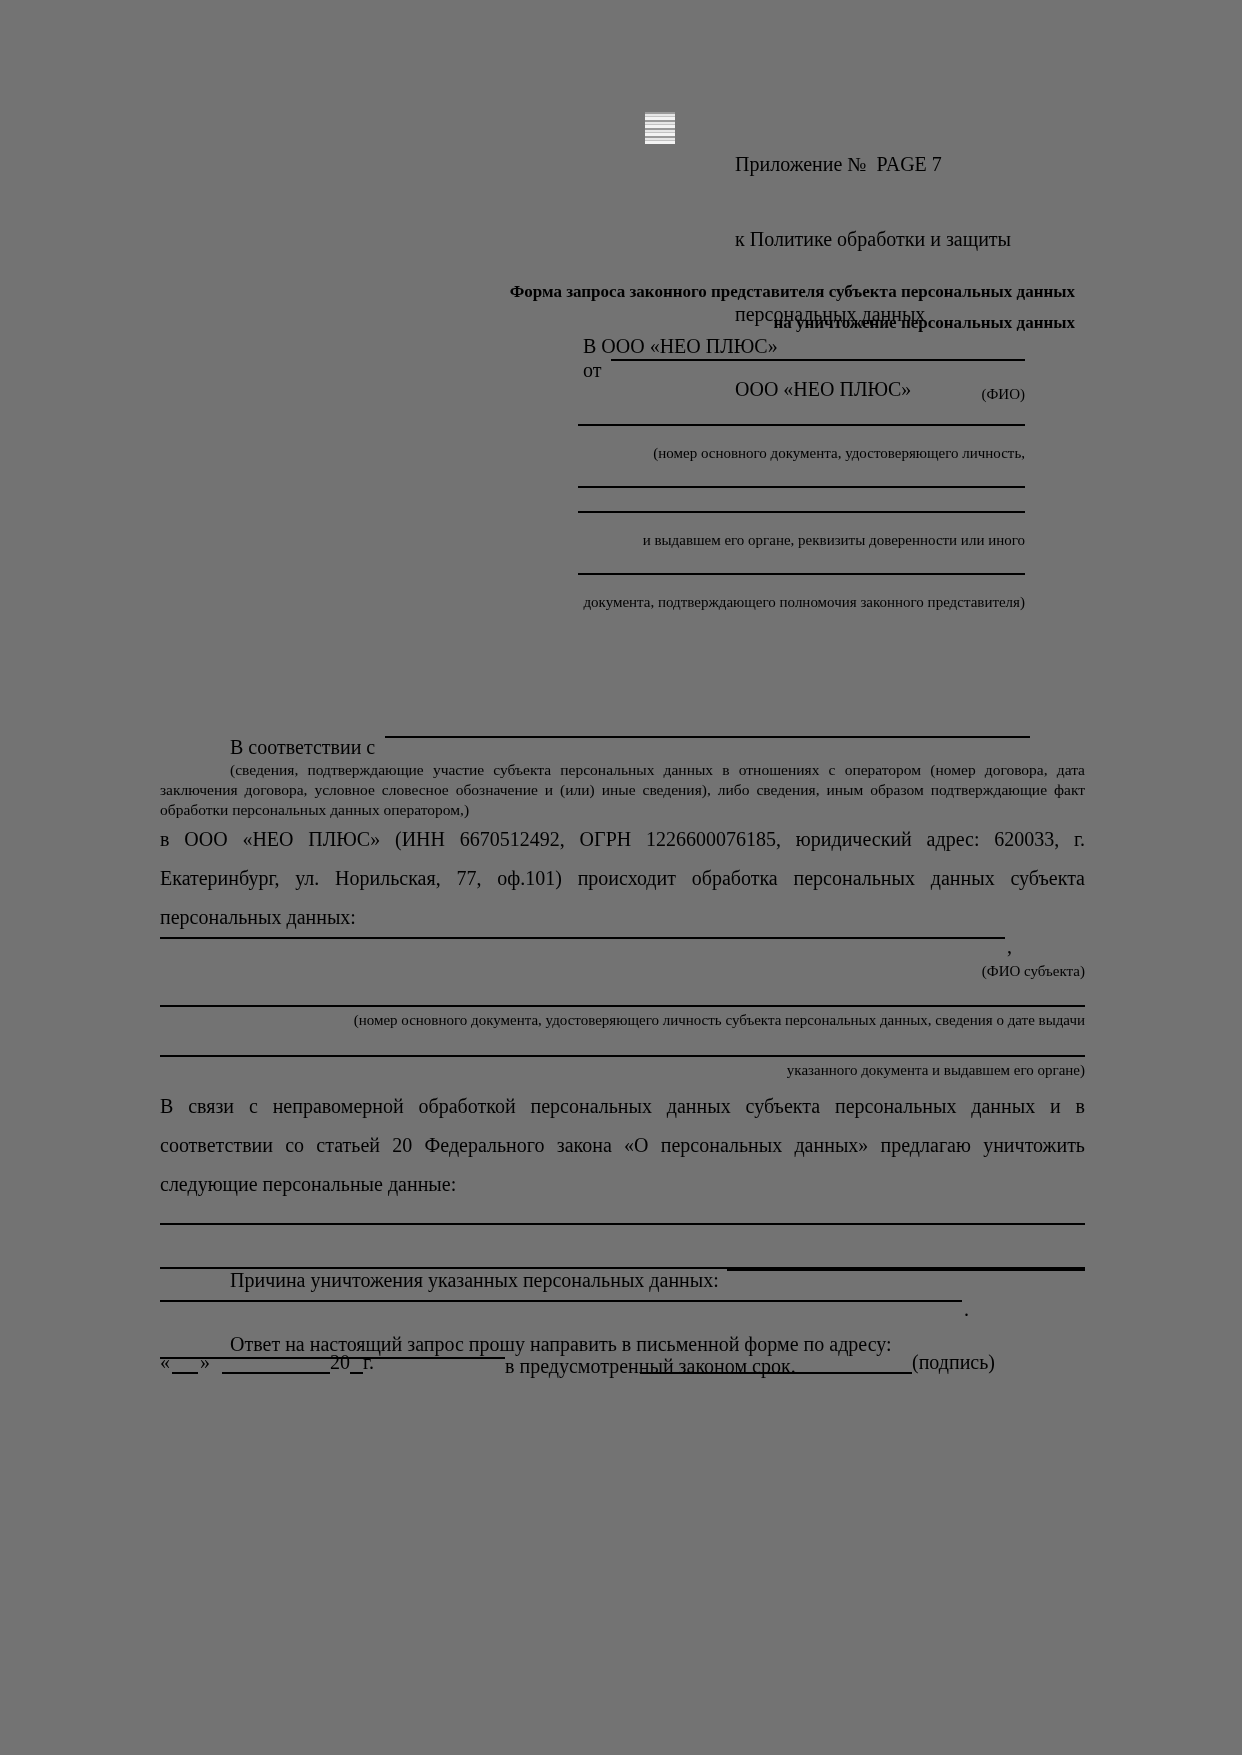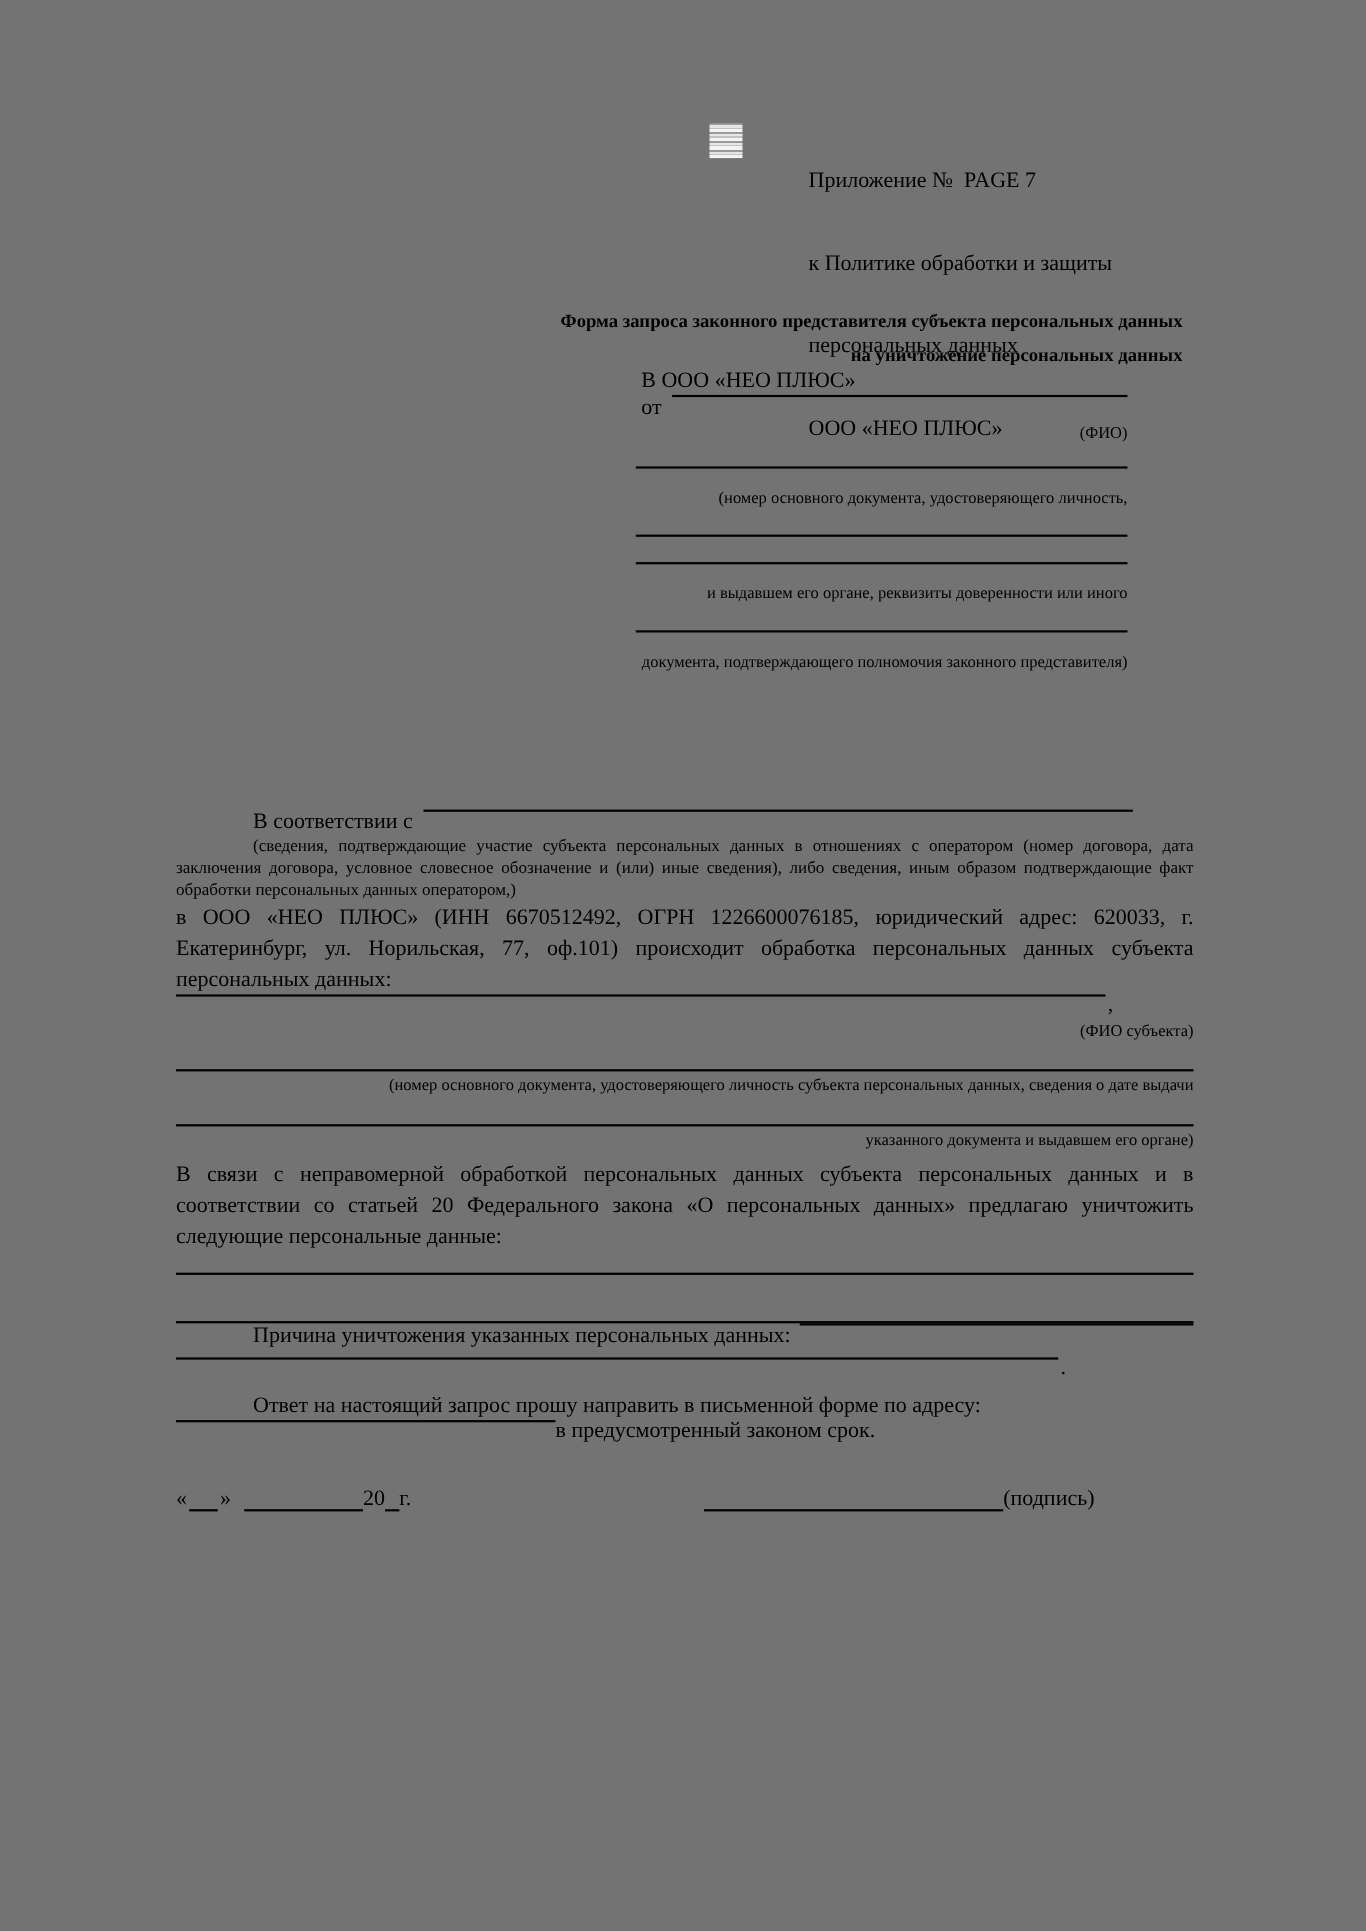--- a/index.html
+++ b/index.html
@@ -33,21 +33,21 @@
   .fill-row { border-bottom:2px solid #000; }
   .addressee .fill-row { height:22px; }
   .addressee .fill-row + .cap { padding-top:18px; }
   .addressee .fr2, .addressee .fr3, .addressee .fr4 { height:25px; }
 
   .body { left:160px; top:700px; width:925px; font-size:20px; }
   .according-row { height:21px;margin-top:36px; }
   .ind { margin-left:70px; white-space:nowrap; }
   .acc-fill { flex:1; margin-left:10px; margin-right:55px; }
   .note { font-size:15.5px; line-height:20px; text-align:justify; text-indent:70px; margin-top:3px; }
-  .para { line-height:28px; text-align:justify; }
+  .para { line-height:39px; text-align:justify; }
   .subj1-row { height:21px; }
   .subj1-fill { width:845px; }
   .subj1-row .suffix { margin-left:2px; line-height:18px; }
   .sfr1 { height:26px; }
   .sfr2 { height:27px; }
   .demand { margin-top:7px; }
   .bl1 { height:21px; }
   .bl2 { height:44px; }
   .reason-row { height:31px; }
   .reason-row .fill { flex:1; margin-left:8px; }

